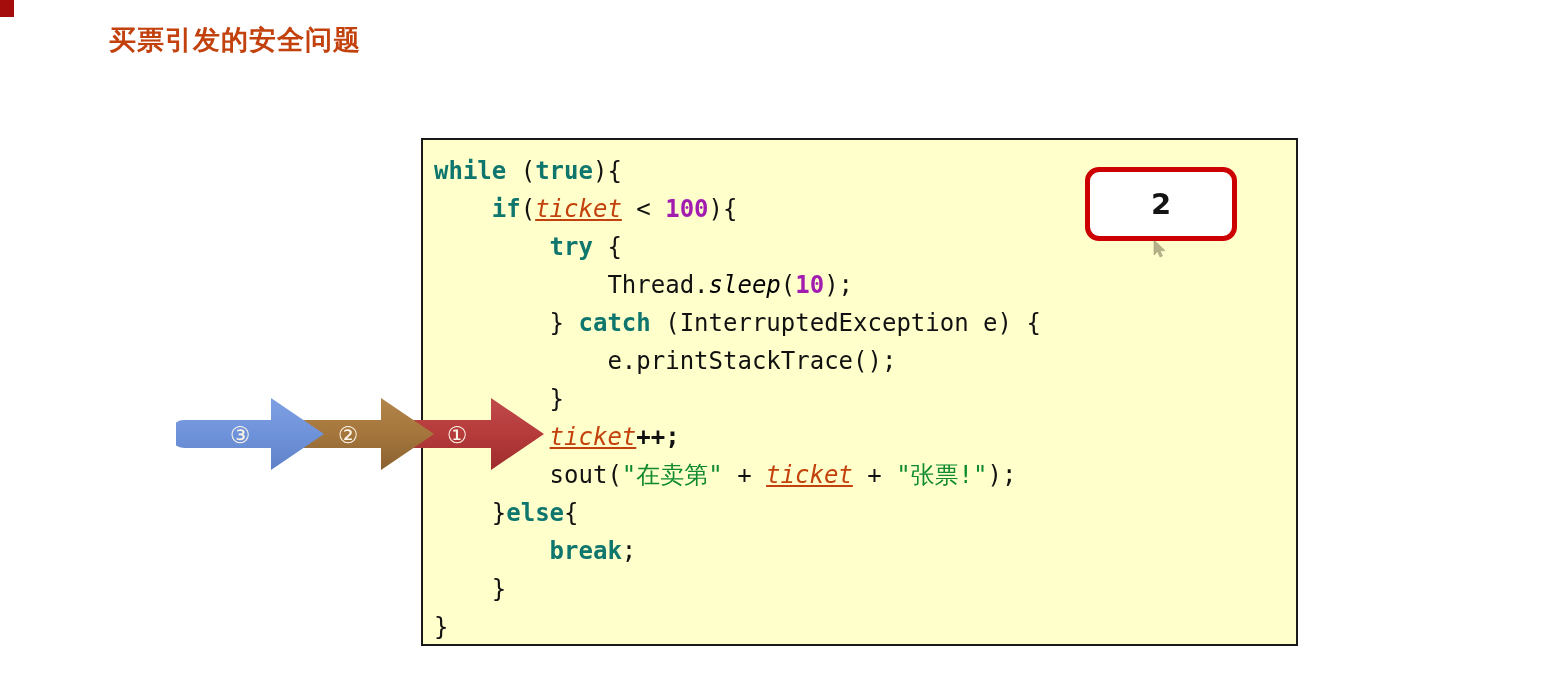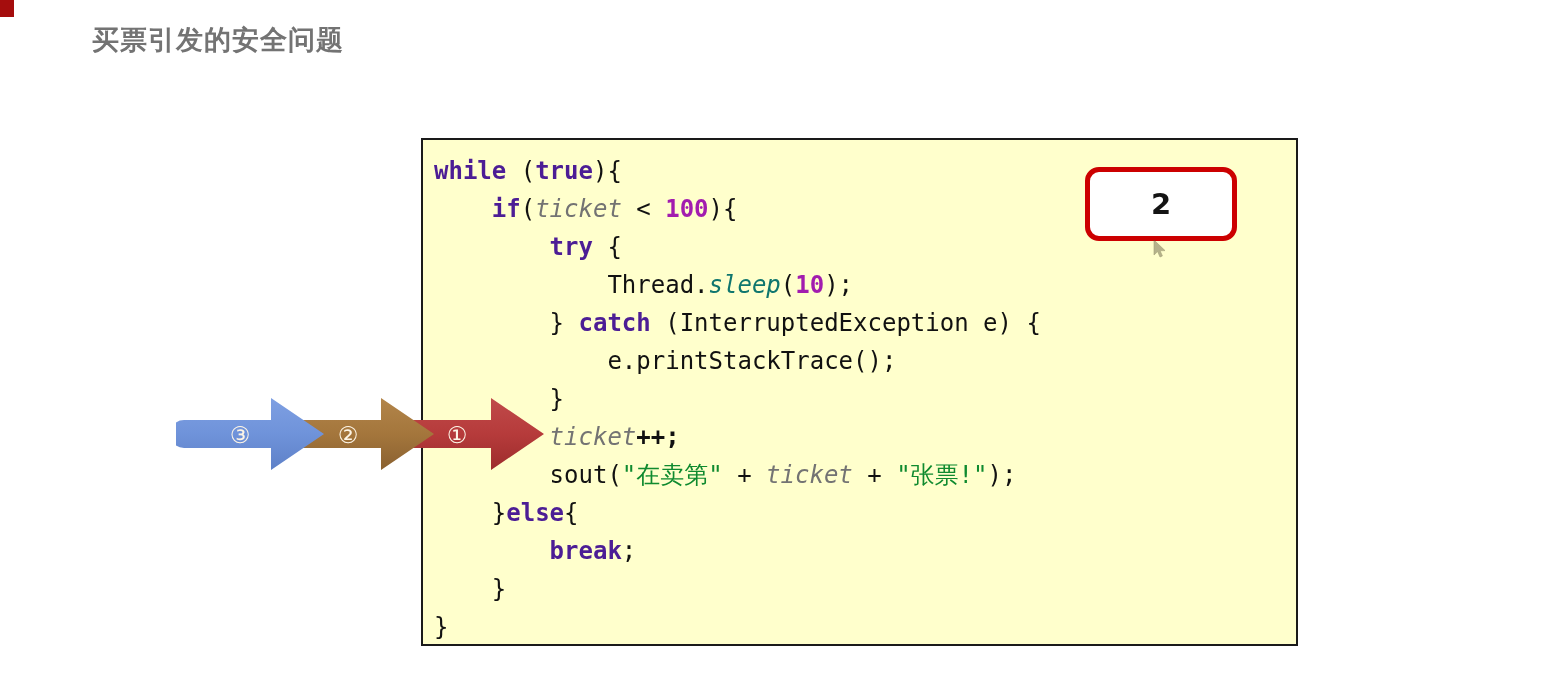--- a/index.html
+++ b/index.html
@@ -21,27 +21,27 @@
     left: 0px;
     top: 0px;
     width: 14px;
     height: 17px;
     background: #a50d0d;
   }
 
   
   #slide-title {
     position: absolute;
-    left: 92px;
+    left: 109px;
     top: 22px;
     font-family: "DejaVu Sans", sans-serif;
     font-size: 27px;
     font-weight: bold;
     letter-spacing: 1px;
-    color: #737373;
+    color: #c2410c;
     white-space: nowrap;
   }
 
   
   #code-panel {
     position: absolute;
     left: 421px;
     top: 138px;
     width: 877px;
     height: 508px;
@@ -56,25 +56,25 @@
     left: 11px;
     top: 12px;
     font-family: "DejaVu Sans Mono", "Liberation Mono", monospace;
     font-size: 24px;
     line-height: 38px;
     white-space: pre;
     color: #111111;
   }
   .code-line { height: 38px; white-space: pre; }
 
-  .tok-kw    { color: #4c1d95; font-weight: bold; }
+  .tok-kw    { color: #0f766e; font-weight: bold; }
   .tok-num   { color: #a21caf; font-weight: bold; }
-  .tok-var   { color: #737373; font-style: italic; }
+  .tok-var   { color: #c2410c; font-style: italic; text-decoration: underline; }
   .tok-str   { color: #0f8a2f; }
-  .tok-italic{ font-style: italic; color: #0f766e; }
+  .tok-italic{ font-style: italic; color: #000000; }
   .tok-plain { color: #111111; }
   .tok-bold  { font-weight: bold; color: #111111; }
 
   
   #step-badge {
     position: absolute;
     left: 1085px;
     top: 167px;
     width: 152px;
     height: 74px;

